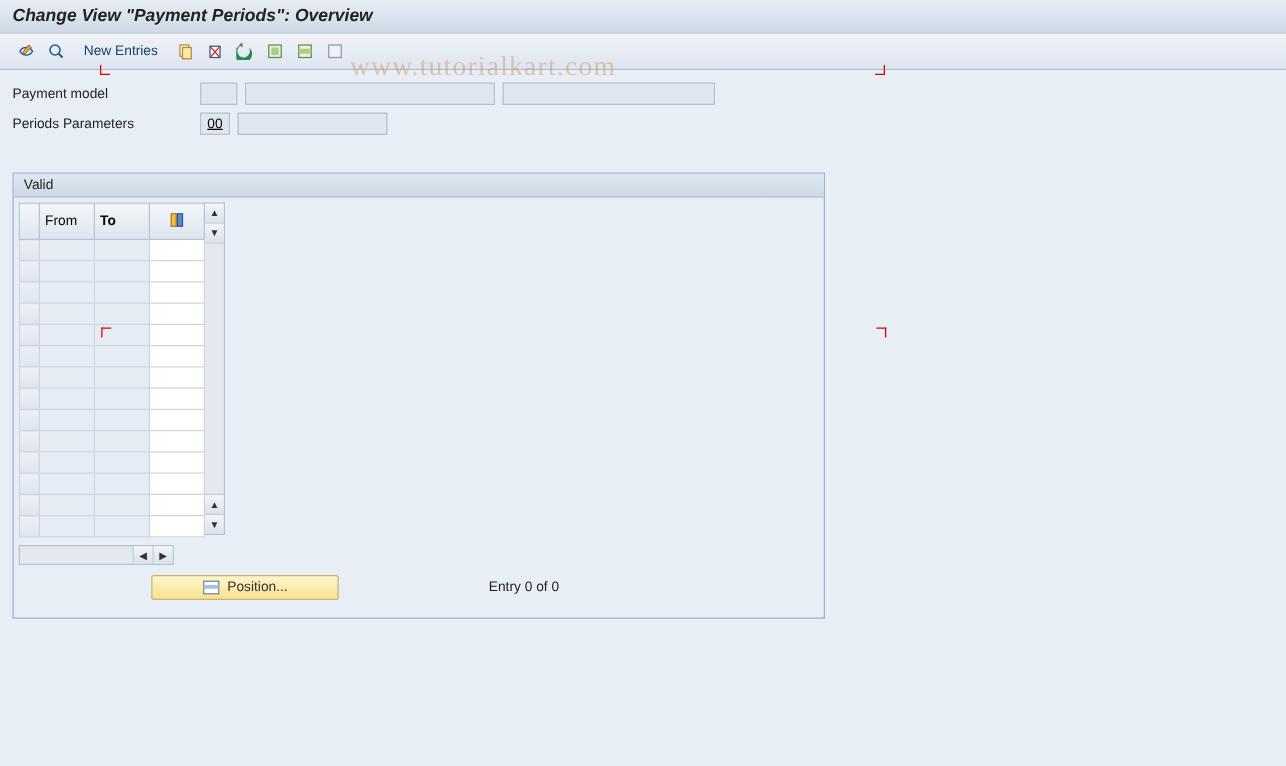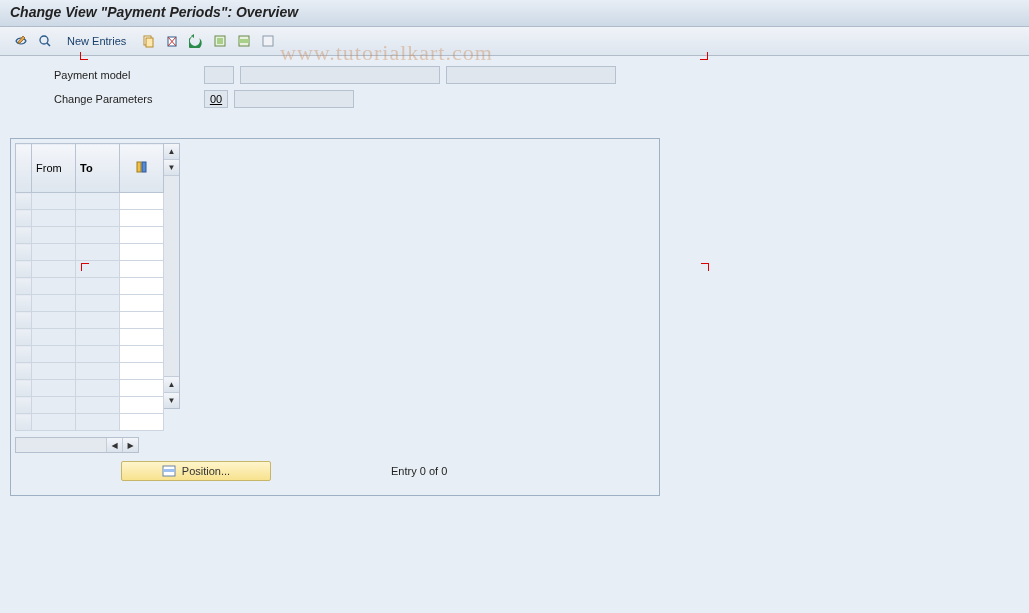--- a/index.html
+++ b/index.html
@@ -64,21 +64,20 @@
     }
     .form-row {
       display: flex;
       align-items: center;
       margin-bottom: 6px;
     }
     .form-label {
       width: 150px;
       font-size: 11px;
       color: #222;
-      margin-left: 44px;
     }
     .form-input {
       background: #fff;
       border: 1px solid #a5b4c4;
       height: 18px;
       padding: 1px 3px;
       font-size: 11px;
       margin-right: 6px;
     }
     .form-input.readonly {
@@ -115,21 +114,21 @@
       border: 1px solid #a5b4c4;
       background: #fff;
       border-collapse: collapse;
     }
     .grid th {
       background: linear-gradient(to bottom, #f4f6fa 0%, #dde5ee 100%);
       border: 1px solid #b8c4d2;
       font-weight: normal;
       font-size: 11px;
       text-align: left;
-      padding: 18px 4px;
+      padding: 8px 4px;
       height: 18px;
     }
     .grid td {
       border: 1px solid #cdd6e0;
       height: 17px;
       padding: 0;
       background: #e6ecf3;
     }
     .grid td.rowhdr {
       background: linear-gradient(to bottom, #ecf0f6 0%, #dde5ee 100%);
@@ -270,26 +269,27 @@
   <div class="corner-mark corner-bl" style="top:-4px; left:80px;"></div>
   <div class="corner-mark corner-br" style="top:-4px; left:700px;"></div>
 
   <div class="form-row">
     <span class="form-label">Payment model</span>
     <input class="form-input readonly fw30" readonly="" value="" style="">
     <input class="form-input readonly fw200" readonly="" value="" style="">
     <input class="form-input readonly fw170" readonly="" value="" style="">
   </div>
   <div class="form-row">
-    <span class="form-label">Change Parameters</span>
+    <span class="form-label">Periods Parameters</span>
     <input class="form-input readonly fw24" readonly="" value="00" style="">
     <input class="form-input readonly fw120" readonly="" value="" style="">
   </div>
 
   <div class="panel">
+    <div class="panel-header">Valid</div>
     <div class="grid-wrap">
       <table class="grid">
         <thead>
           <tr>
             <th class="rowhdr"></th>
             <th style="width:44px;">From</th>
             <th style="width:44px;font-weight:bold;">To</th>
             <th class="config">
               <svg width="12" height="12" viewBox="0 0 12 12">
                   <rect x="1" y="1" width="4" height="10" fill="#f4c040" stroke="#a07a20"></rect>

